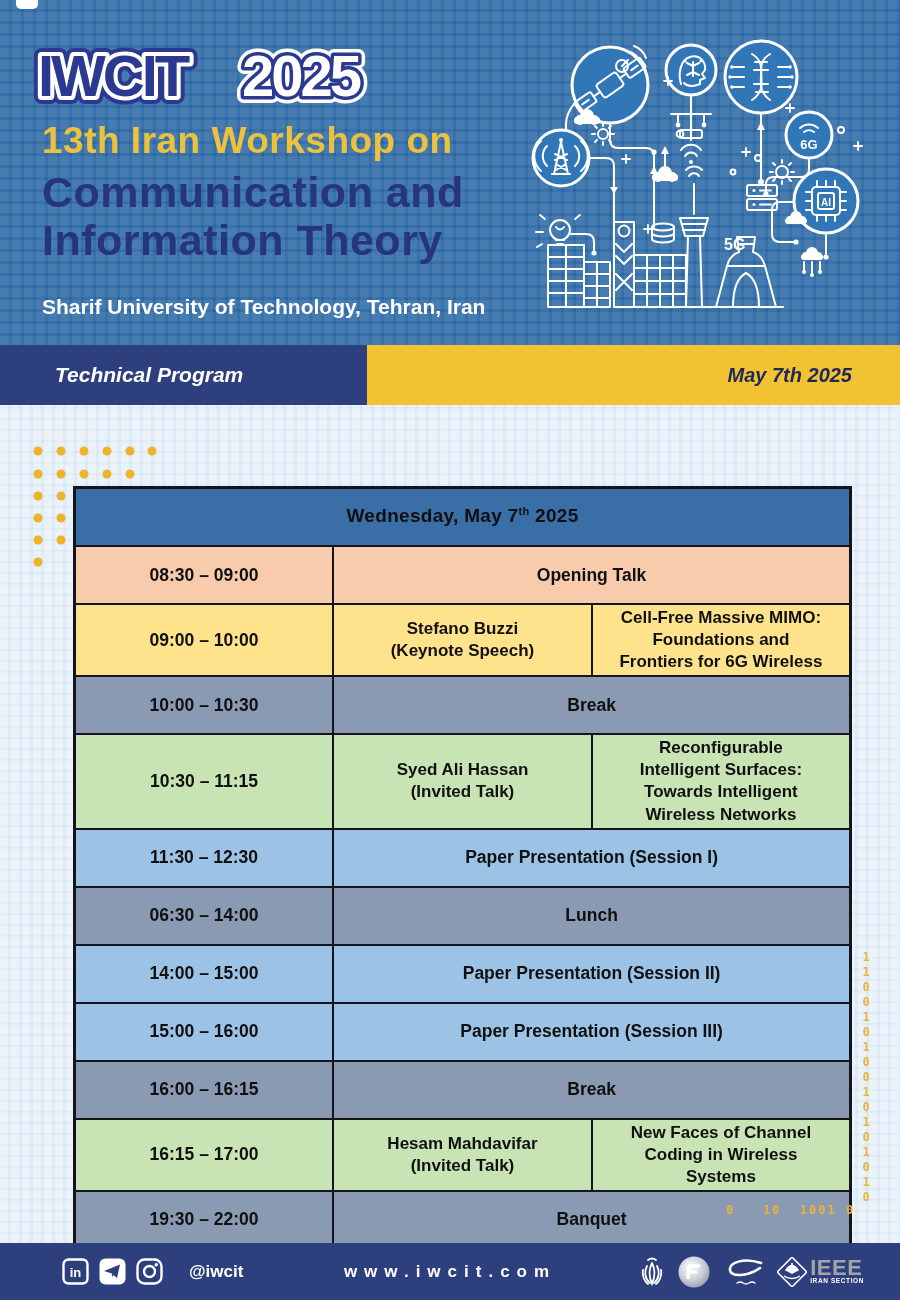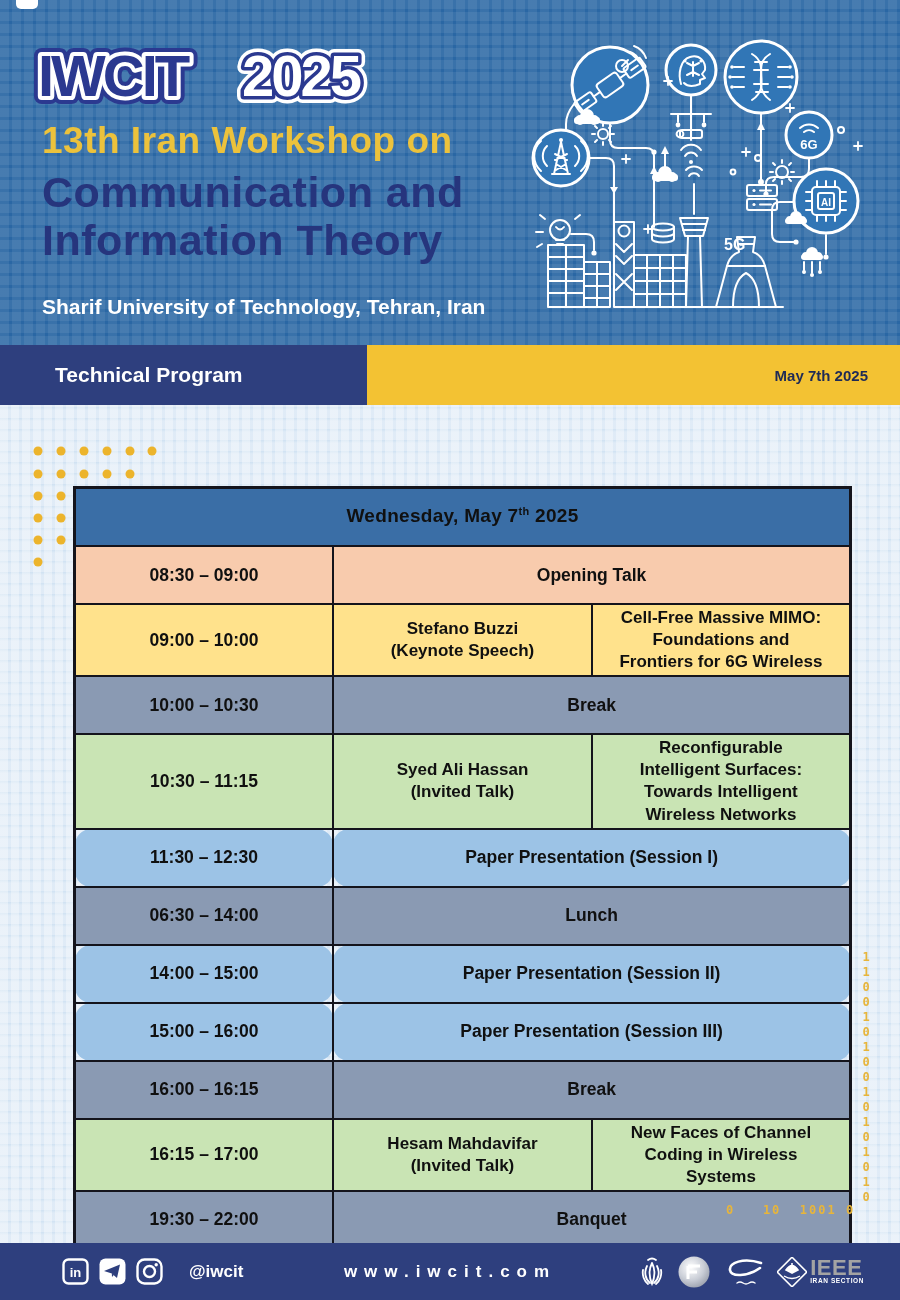--- a/index.html
+++ b/index.html
@@ -16,26 +16,26 @@
     border-radius:0 0 5px 5px;}
   .logo-svg{position:absolute;left:34px;top:36px;}
   .h-title1{position:absolute;left:42px;top:120px;font-size:37px;font-weight:bold;
     color:#ecc23c;letter-spacing:.5px;}
   .h-title2{position:absolute;left:42px;top:168px;font-size:43px;font-weight:bold;
     color:#26357d;line-height:48px;letter-spacing:.5px;}
   .h-venue{position:absolute;left:42px;top:295px;font-size:21px;font-weight:bold;color:#ffffff;}
   .illus{position:absolute;left:528px;top:22px;}
 
   
-  .bar{position:absolute;left:0;top:345px;width:900px;height:60px;display:flex;}
+  .bar{position:absolute;left:0;top:345px;width:900px;height:60px;display:flex;font-style:italic;}
   .bar-left{width:367px;background:#2e3f7e;color:#fff;display:flex;align-items:center;
     padding-left:55px;box-sizing:border-box;font-size:21px;font-weight:bold;}
   .bar-right{flex:1;background:#f3c233;color:#1e2a56;display:flex;align-items:center;
-    justify-content:flex-end;padding-right:32px;box-sizing:border-box;
-    font-size:15px;font-weight:bold;}
+    justify-content:flex-end;padding-right:48px;box-sizing:border-box;
+    font-size:20px;font-weight:bold;}
 
   
   .body{position:absolute;left:0;top:405px;width:900px;height:838px;
     background-color:#cfe1f2;
     background-image:
       repeating-linear-gradient(90deg, rgba(255,255,255,.35) 0 8px, rgba(0,0,0,0) 8px 11px),
       repeating-linear-gradient(0deg, rgba(255,255,255,.35) 0 8px, rgba(0,0,0,0) 11px 11px);}
   .dots-svg{position:absolute;left:30px;top:38px;}
 
   table.schedule{position:absolute;left:73px;top:81px;width:779px;
@@ -46,21 +46,21 @@
   th.day sup{font-size:11px;}
   td.time{width:142px;font-size:17.5px;}
   td.speaker{width:210px;font-size:17px;}
   td.talk{font-size:17px;}
   td.merged{font-size:17.5px;}
   tr.row{height:58px;}
   tr.c-peach td{background:#f8cbad;}
   tr.c-yellow td{background:#ffe28c;}
   tr.c-gray td{background:#8a9ab3;}
   tr.c-green td{background:#c9e4b4;}
-  tr.c-blue td{background:#9cc3e6;border-radius:16px;}
+  tr.c-blue td{background:#9cc3e6;}
 
   .bin-col{position:absolute;left:858px;top:545px;width:16px;display:flex;
     flex-direction:column;align-items:center;color:#e7b53b;font-weight:bold;
     font-size:12px;line-height:15px;font-family:"DejaVu Sans Mono",monospace;}
   .bin-row{position:absolute;left:726px;top:798px;color:#e7b53b;font-weight:bold;
     font-size:12px;letter-spacing:2px;white-space:pre;
     font-family:"DejaVu Sans Mono",monospace;}
 
   
   .footer{position:absolute;left:0;top:1243px;width:900px;height:57px;background:#2e3f7e;

